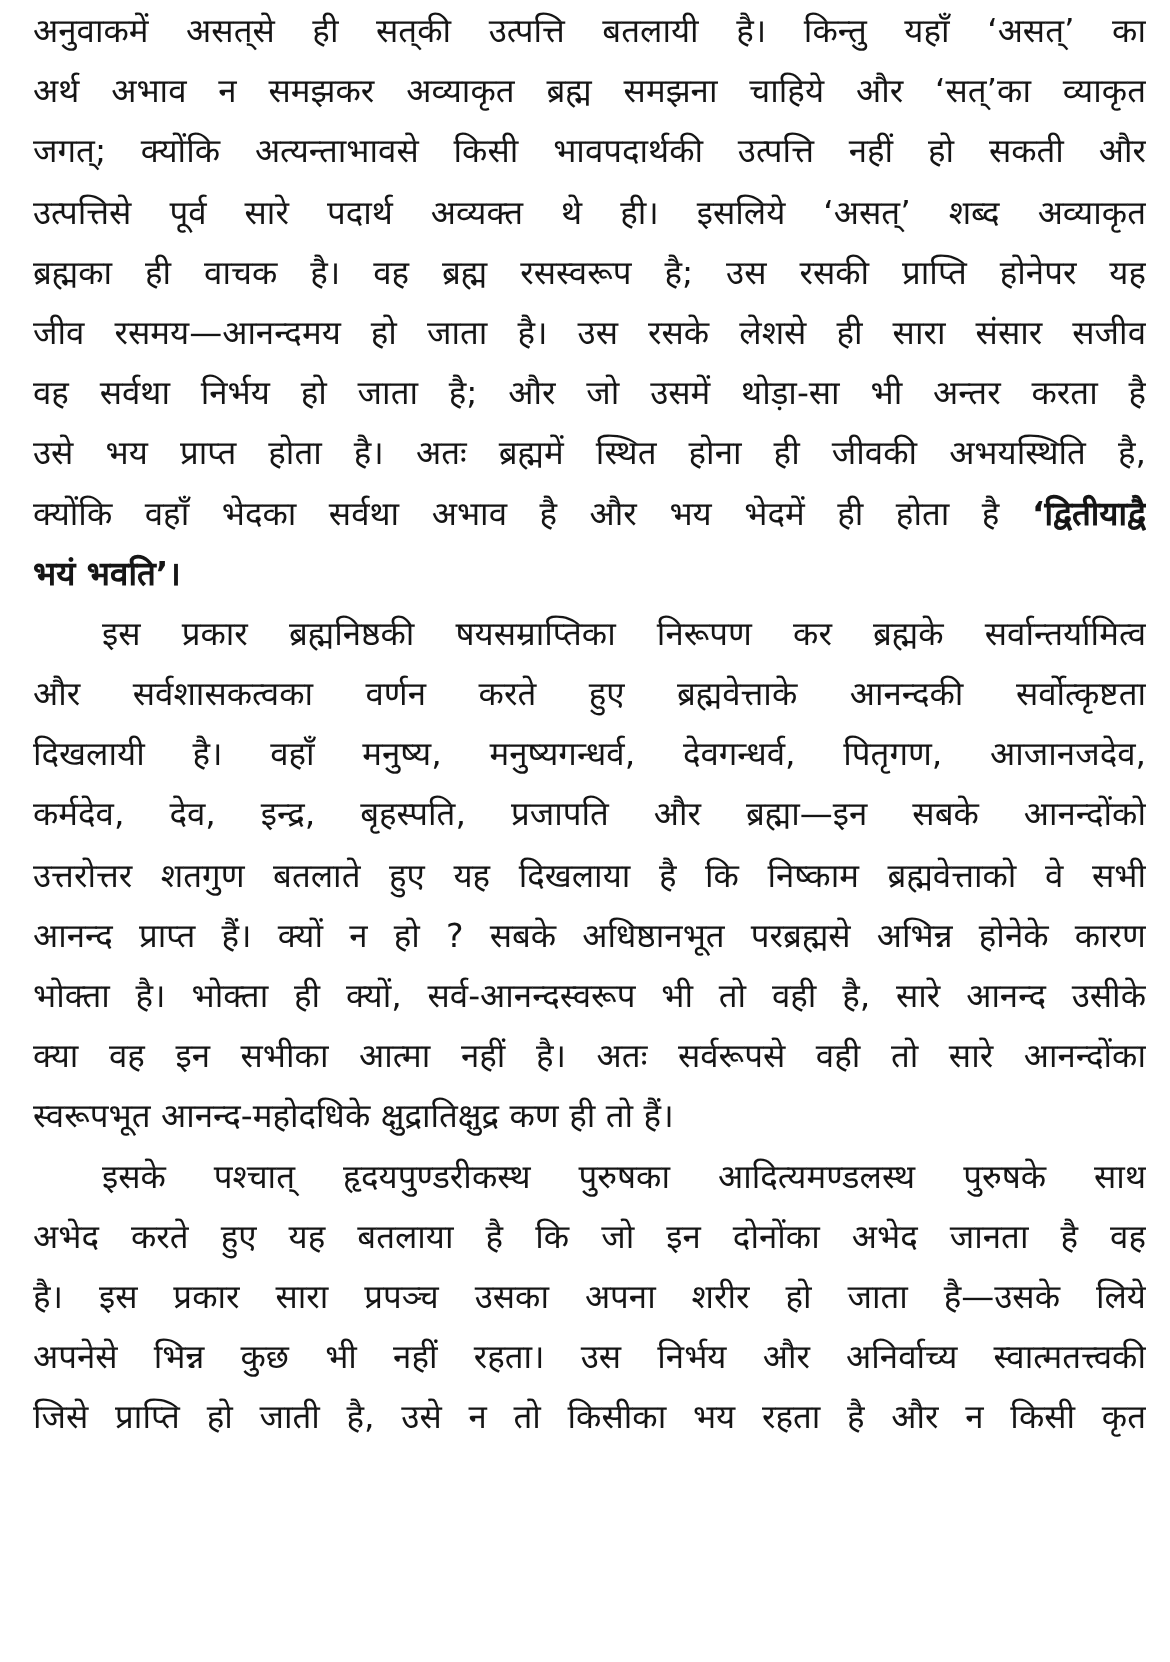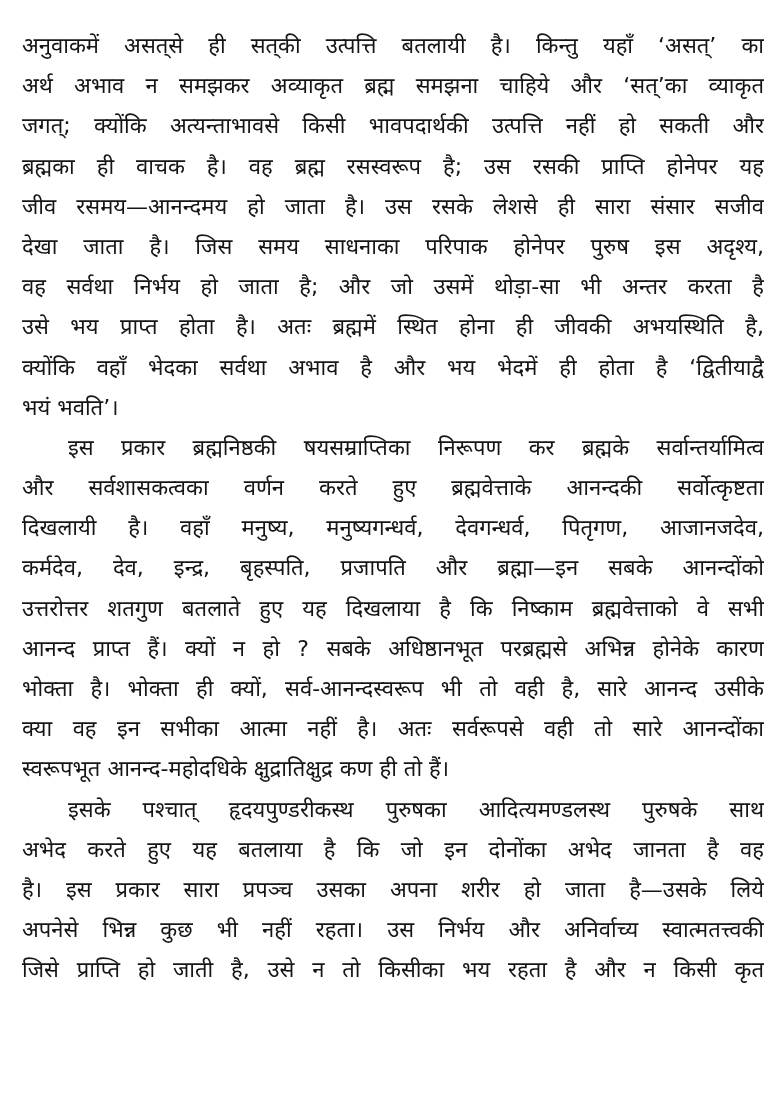--- a/index.html
+++ b/index.html
@@ -25,44 +25,43 @@
   .line {
     height: 40.2px;
     line-height: 40.2px;
     white-space: nowrap;
     text-align: justify;
     text-align-last: justify;
     overflow: hidden;
   }
   .line.first-line {
     padding-top: 2px;
-    margin-top: 24px;
   }
   .line.last {
     text-align-last: left;
   }
   .line.indent {
     padding-left: 46px;
   }
   .bold {
-    font-weight: normal;
+    font-weight: bold;
   }
 </style>
 </head>
 <body>
 
 <div class="page">
 
   <div>
     <div class="line first-line">अनुवाकमें असत्‌से ही सत्‌की उत्पत्ति बतलायी है। किन्तु यहाँ ‘असत्’ का</div>
     <div class="line">अर्थ अभाव न समझकर अव्याकृत ब्रह्म समझना चाहिये और ‘सत्’का व्याकृत</div>
     <div class="line">जगत्; क्योंकि अत्यन्ताभावसे किसी भावपदार्थकी उत्पत्ति नहीं हो सकती और</div>
+    <div class="line">उत्पत्तिसे पूर्व सारे पदार्थ अव्यक्त थे ही। इसलिये ‘असत्’ शब्द अव्याकृत</div>
     <div class="line">ब्रह्मका ही वाचक है। वह ब्रह्म रसस्वरूप है; उस रसकी प्राप्ति होनेपर यह</div>
     <div class="line">जीव रसमय—आनन्दमय हो जाता है। उस रसके लेशसे ही सारा संसार सजीव</div>
-    <div class="line">देखा जाता है। जिस समय साधनाका परिपाक होनेपर पुरुष इस अदृश्य,</div>
     <div class="line">वह सर्वथा निर्भय हो जाता है; और जो उसमें थोड़ा-सा भी अन्तर करता है</div>
     <div class="line">उसे भय प्राप्त होता है। अतः ब्रह्ममें स्थित होना ही जीवकी अभयस्थिति है,</div>
     <div class="line"><span>क्योंकि वहाँ भेदका सर्वथा अभाव है और भय भेदमें ही होता है </span><span class="bold">‘द्वितीयाद्वै</span></div>
     <div class="line last"><span class="bold">भयं भवति’।</span></div>
   </div>
 
   <div>
     <div class="line indent">इस प्रकार ब्रह्मनिष्ठकी षयसम्राप्तिका निरूपण कर ब्रह्मके सर्वान्तर्यामित्व</div>
     <div class="line">और सर्वशासकत्वका वर्णन करते हुए ब्रह्मवेत्ताके आनन्दकी सर्वोत्कृष्टता</div>
     <div class="line">दिखलायी है। वहाँ मनुष्य, मनुष्यगन्धर्व, देवगन्धर्व, पितृगण, आजानजदेव,</div>

